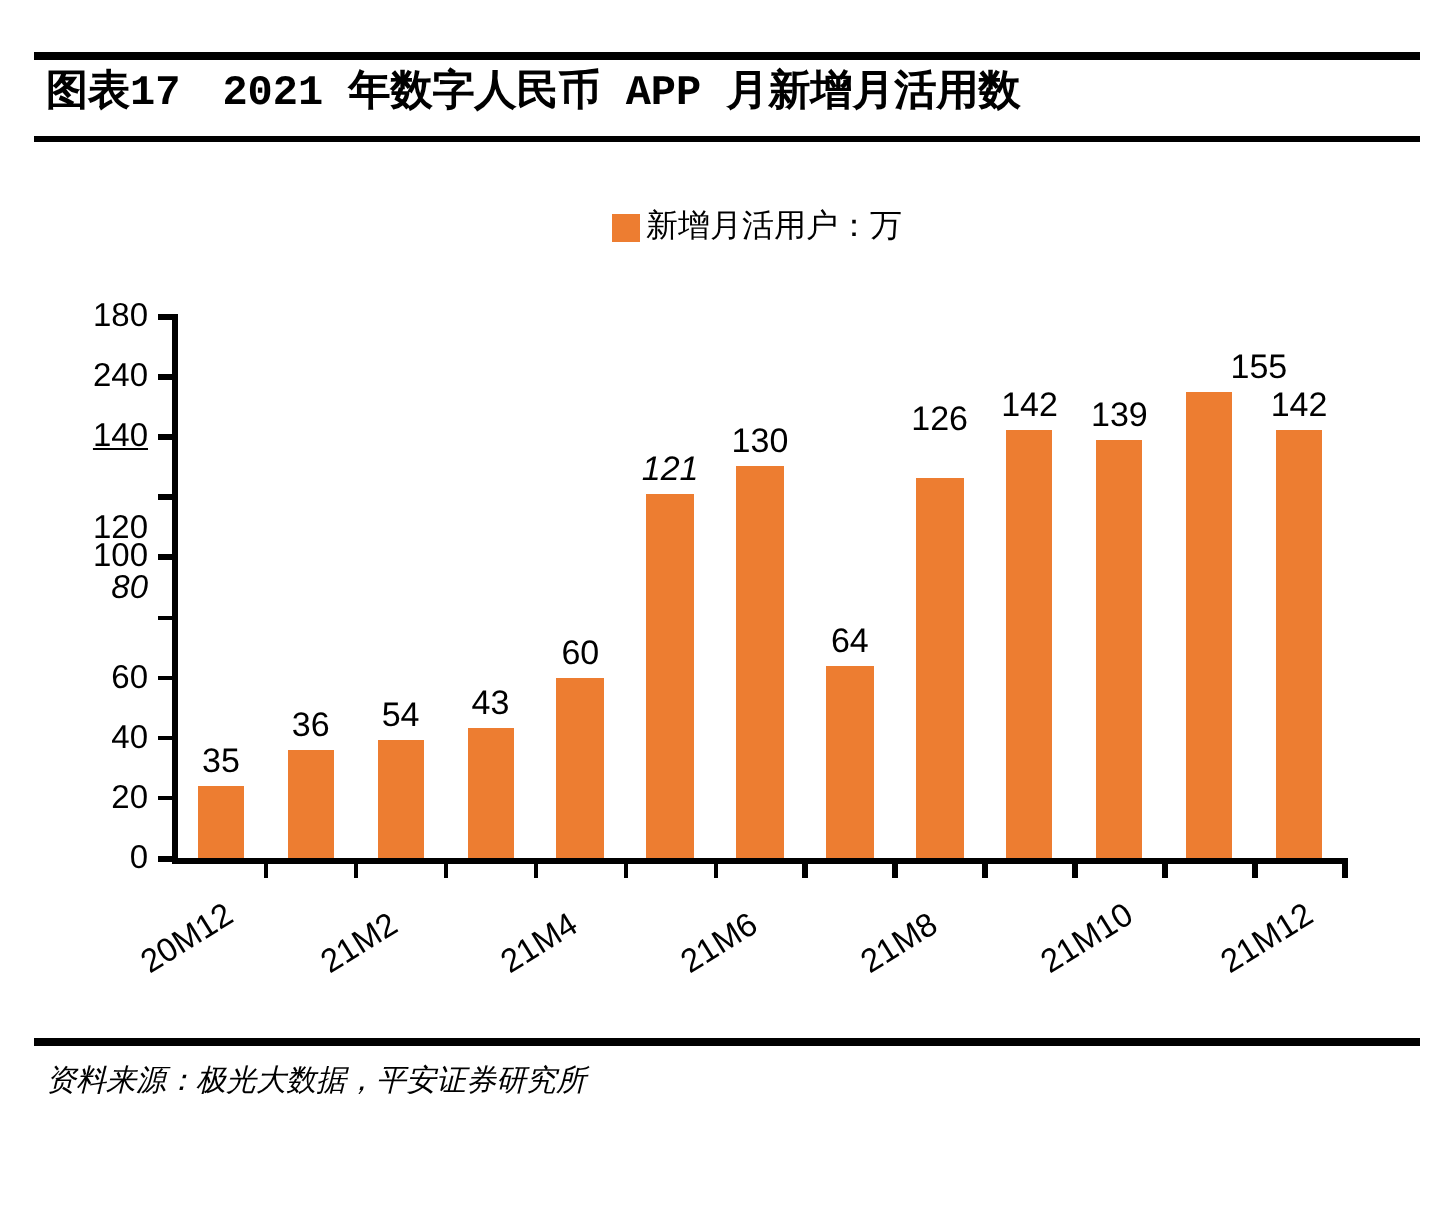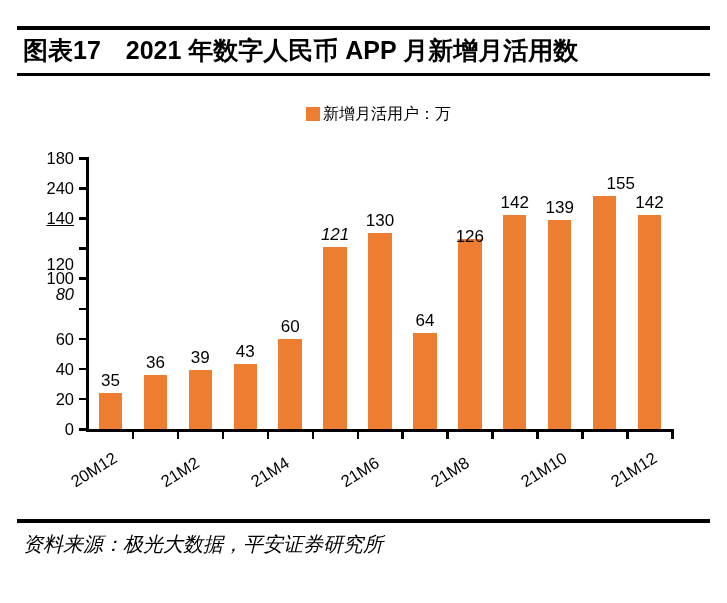--- a/index.html
+++ b/index.html
@@ -27,26 +27,27 @@
     height: 4px;
     background: #000000;
     width: 100%;
   }
   .rule-thin {
     height: 3px;
     background: #000000;
     width: 100%;
   }
   #chart-title {
-    font-size: 25px;
+    font-size: 21px;
     font-weight: bold;
     letter-spacing: 0px;
     padding: 6px 2px 7px 6px;
     line-height: 1.18;
     white-space: nowrap;
+    font-family: Liberation Mono, monospace;
   }
 
   
   #legend {
     position: absolute;
     left: 12px;
     top: 106px;
     width: 727px;
     display: flex;
     justify-content: center;
@@ -156,21 +157,21 @@
   }
 
   
   #footer-block {
     position: absolute;
     left: 17px;
     top: 519px;
     width: 693px;
   }
   #source-note {
-    font-size: 20px;
+    font-size: 15px;
     font-style: italic;
     padding: 9px 2px 0 6px;
     line-height: 1.2;
     white-space: nowrap;
   }
 </style>
 </head>
 <body>
 
 <div id="title-block">
@@ -223,39 +224,39 @@
     <div class="y-tick" style="top: 307.556px;"></div>
     <div class="y-tick" style="top: 277.444px;"></div>
     <div class="y-tick" style="top: 247.333px;"></div>
     <div class="y-tick" style="top: 217.222px;"></div>
     <div class="y-tick" style="top: 187.111px;"></div>
     <div class="y-tick" style="top: 157px;"></div>
     <div class="bar-label" style="left: 88px; width: 44.9231px; top: 371.867px;">35</div>
     <div class="x-tick" style="left: 131.923px;"></div>
     <div class="bar-label" style="left: 132.923px; width: 44.9231px; top: 353.8px;">36</div>
     <div class="x-tick" style="left: 176.846px;"></div>
-    <div class="bar-label" style="left: 177.846px; width: 44.9231px; top: 349.283px;">39</div>
+    <div class="bar-label" style="left: 177.846px; width: 44.9231px; top: 349.283px;">54</div>
     <div class="x-tick" style="left: 221.769px;"></div>
     <div class="bar-label" style="left: 222.769px; width: 44.9231px; top: 343.261px;">43</div>
     <div class="x-tick" style="left: 266.692px;"></div>
     <div class="bar-label" style="left: 267.692px; width: 44.9231px; top: 317.667px;">60</div>
     <div class="x-tick" style="left: 311.615px;"></div>
     <div class="bar-label" style="left: 312.615px; width: 44.9231px; top: 225.828px; font-style: italic;">121</div>
     <div class="x-tick" style="left: 356.538px;"></div>
     <div class="bar-label" style="left: 357.538px; width: 44.9231px; top: 212.278px;">130</div>
     <div class="x-tick" style="left: 401.462px;"></div>
     <div class="bar-label" style="left: 402.462px; width: 44.9231px; top: 311.644px;">64</div>
     <div class="x-tick" style="left: 446.385px;"></div>
-    <div class="bar-label" style="left: 447.385px; width: 44.9231px; top: 228px;">126</div>
+    <div class="bar-label" style="left: 447.385px; width: 44.9231px; top: 201px;">126</div>
     <div class="x-tick" style="left: 491.308px;"></div>
     <div class="bar-label" style="left: 492.308px; width: 44.9231px; top: 194.211px;">142</div>
     <div class="x-tick" style="left: 536.231px;"></div>
     <div class="bar-label" style="left: 537.231px; width: 44.9231px; top: 198.728px;">139</div>
     <div class="x-tick" style="left: 581.154px;"></div>
-    <div class="bar-label" style="left: 590px; width: 44.9231px; top: 174.639px; text-align: right;">155</div>
+    <div class="bar-label" style="left: 607px; width: 44.9231px; top: 174.639px;">155</div>
     <div class="x-tick" style="left: 626.077px;"></div>
     <div class="bar-label" style="left: 627.077px; width: 44.9231px; top: 194.211px;">142</div>
     <div class="x-tick" style="left: 671px;"></div>
     <div class="x-label" style="left: 68.4615px; top: 476px;">20M12</div>
     <div class="x-label" style="left: 158.308px; top: 476px;">21M2</div>
     <div class="x-label" style="left: 248.154px; top: 476px;">21M4</div>
     <div class="x-label" style="left: 338px; top: 476px;">21M6</div>
     <div class="x-label" style="left: 427.846px; top: 476px;">21M8</div>
     <div class="x-label" style="left: 517.692px; top: 476px;">21M10</div>
     <div class="x-label" style="left: 607.538px; top: 476px;">21M12</div>

